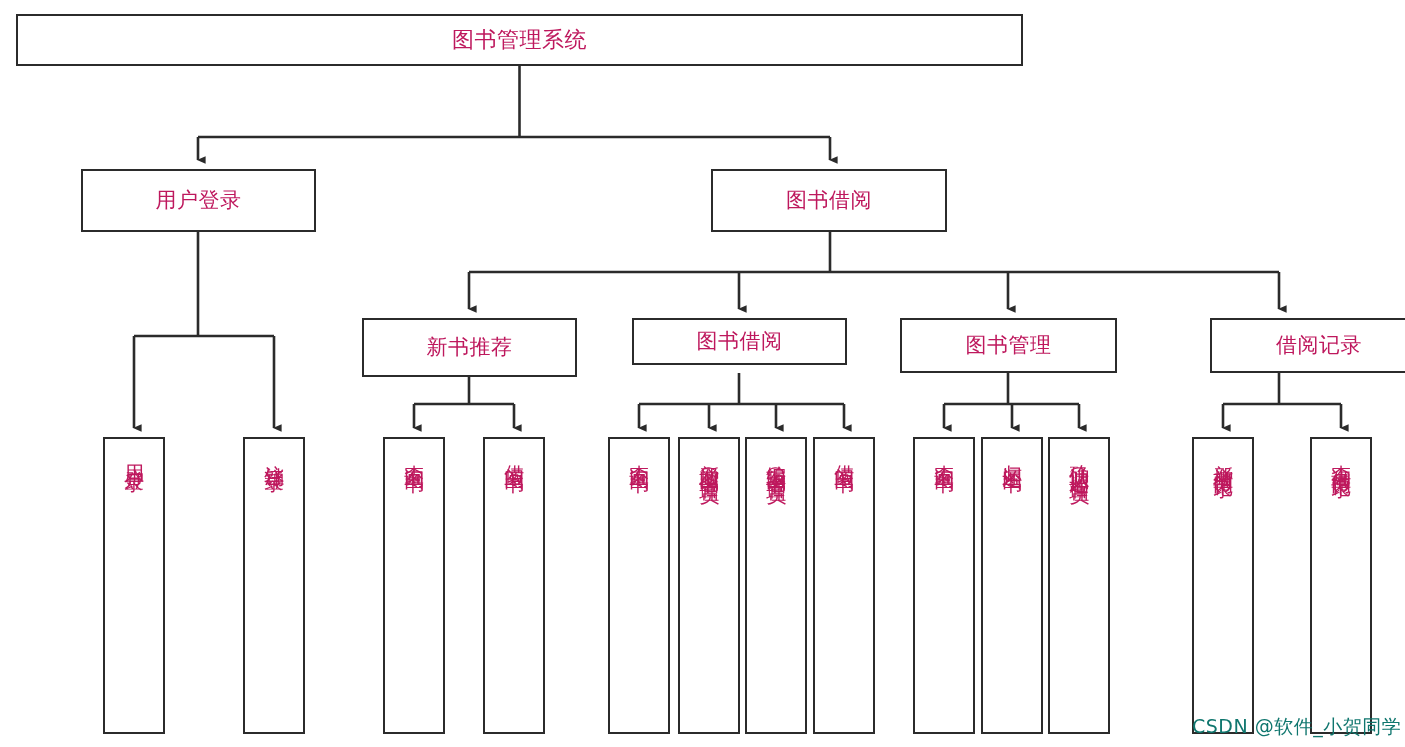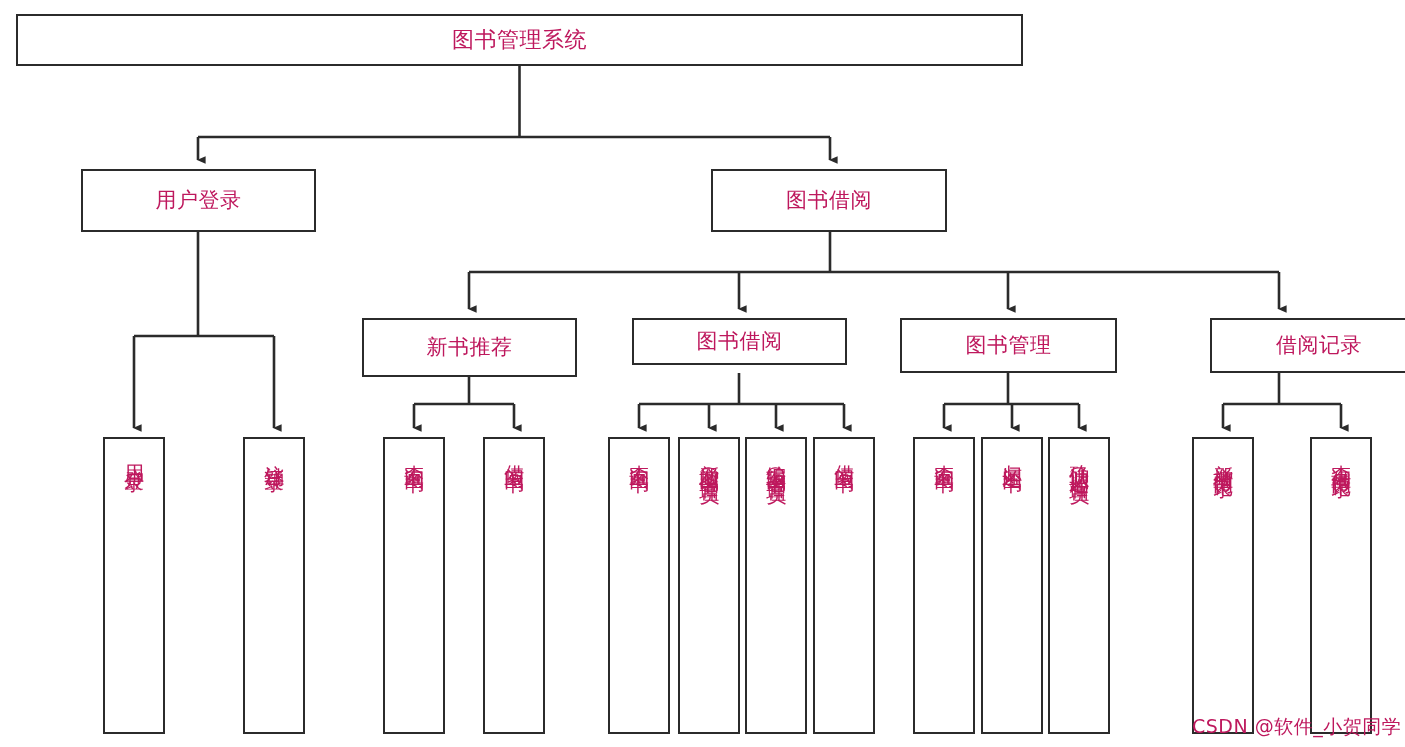--- a/index.html
+++ b/index.html
@@ -58,21 +58,21 @@
   .node.vertical .label {
     writing-mode: vertical-rl;
     text-orientation: upright;
     font-size: 20px;
     line-height: 1.08;
     letter-spacing: 3px;
   }
   .watermark {
     position: absolute;
     font-size: 19px;
-    color: #be185d;
+    color: #0f766e;
     white-space: nowrap;
     z-index: 3;
     letter-spacing: 0.5px;
   }
 </style>
 </head>
 <body>
 
 <div id="canvas">
 

